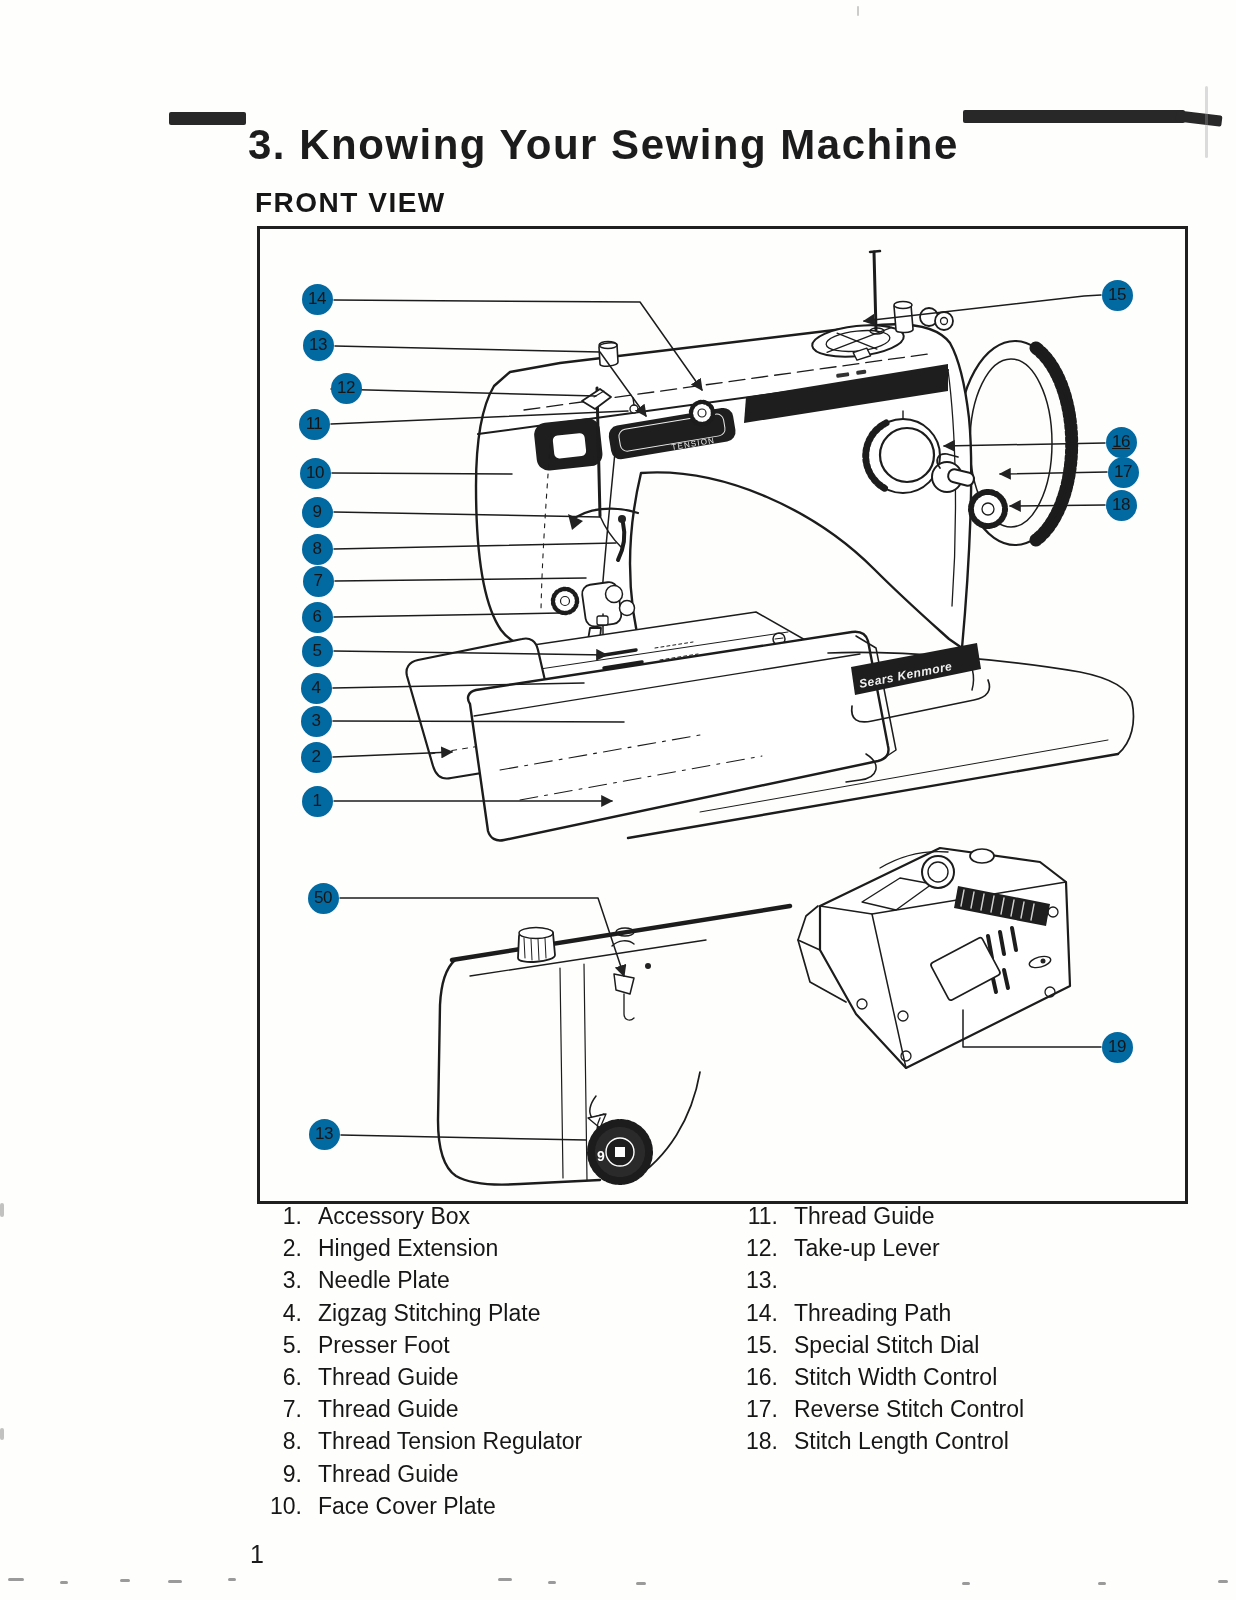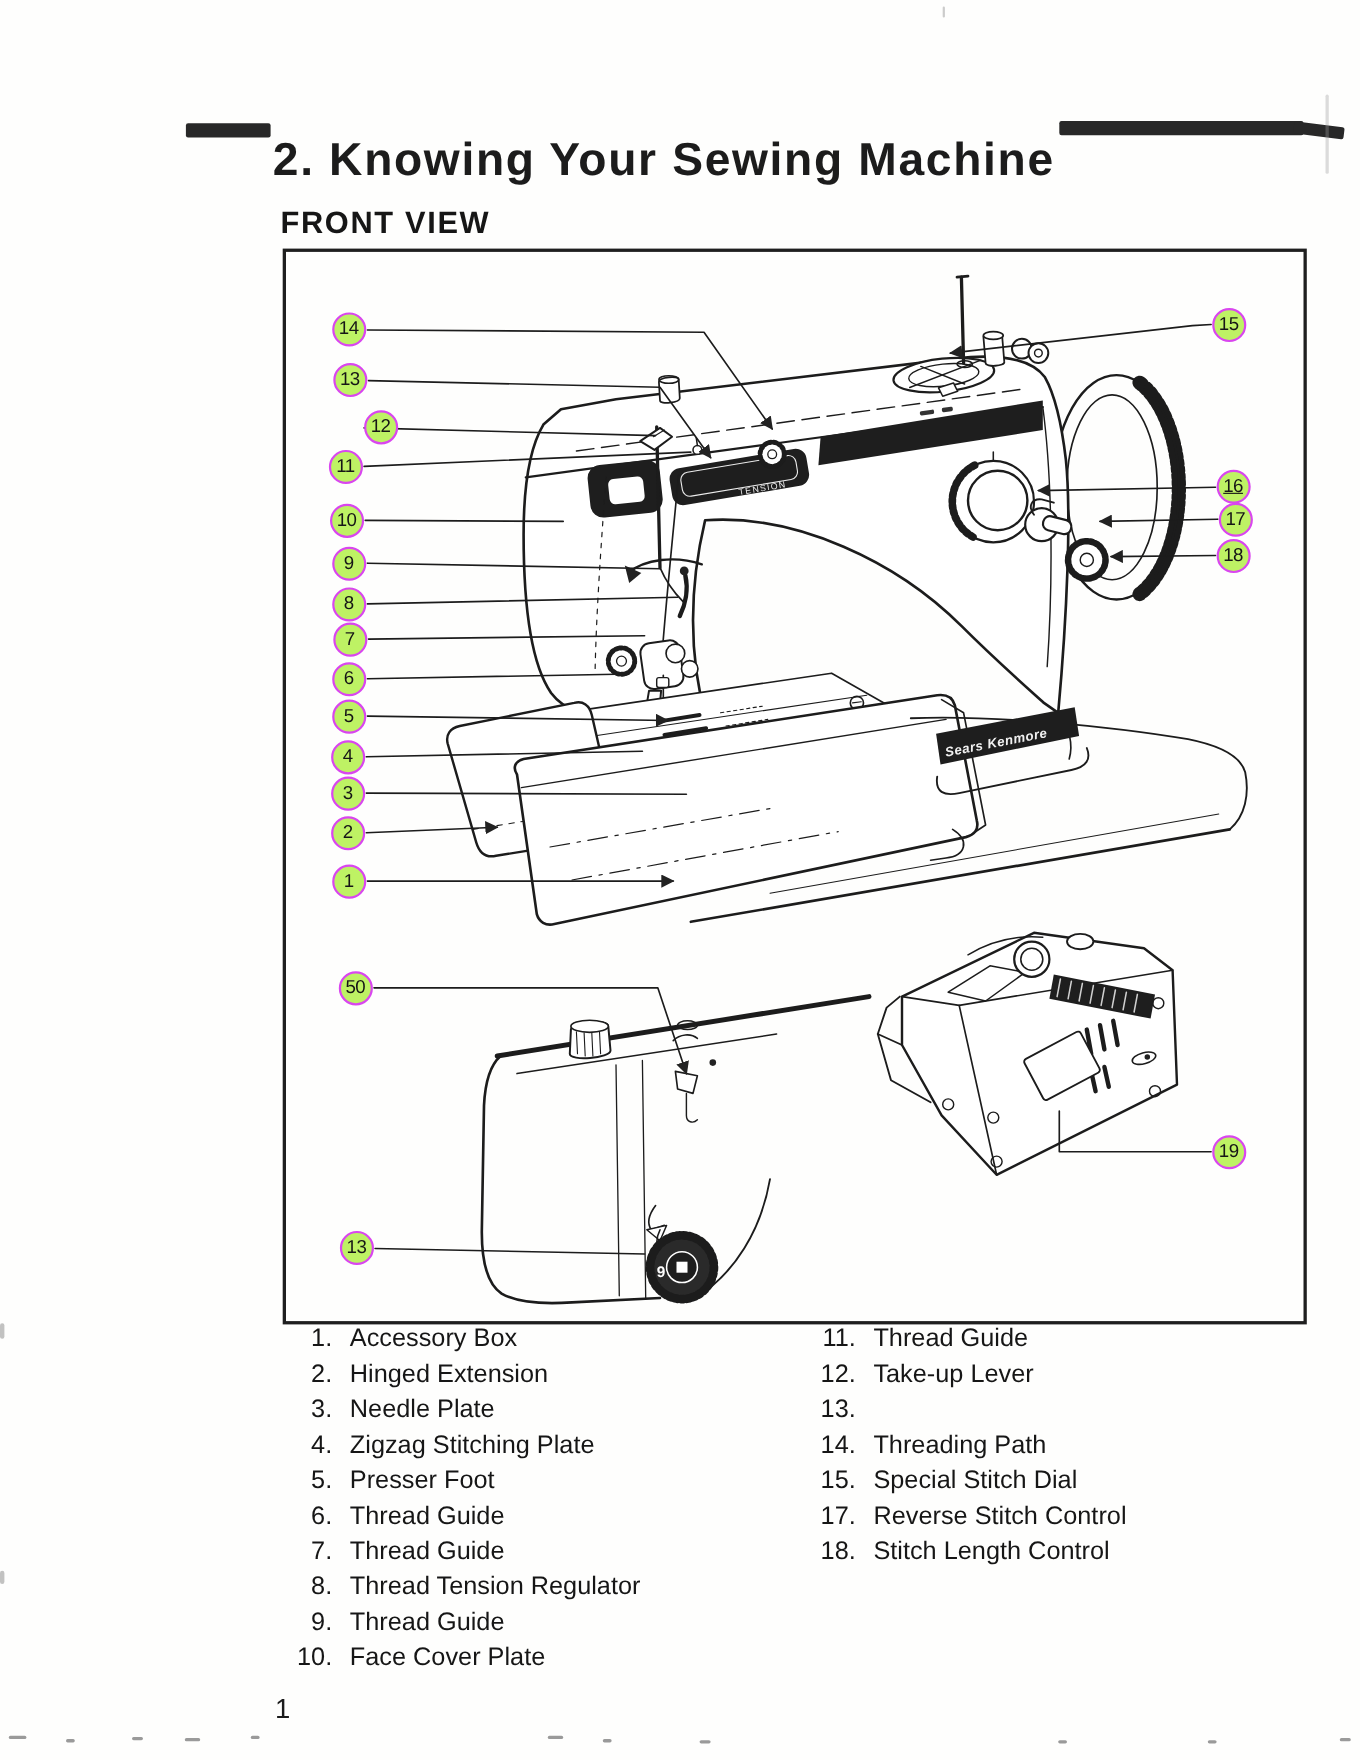--- a/index.html
+++ b/index.html
@@ -16,22 +16,22 @@
   #front-view{
     position:absolute;left:255px;top:166px;font-size:28px;line-height:1;
     font-weight:bold;letter-spacing:1.5px;color:#161616;
   }
   #diagram-box{
     position:absolute;left:257px;top:226px;width:931px;height:978px;
     border:3px solid #1f1f1f;box-sizing:border-box;background:transparent;
   }
   #art{position:absolute;left:0;top:0;pointer-events:none;}
   .callout{
-    position:absolute;width:31px;height:31px;border:2px solid #d946ef;
-    border-radius:50%;box-sizing:border-box;background:#bef264;
+    position:absolute;width:31px;height:31px;border:2px solid #0369a1;
+    border-radius:50%;box-sizing:border-box;background:#0369a1;
     display:flex;align-items:center;justify-content:center;
     font-size:17px;font-weight:500;color:#161616;letter-spacing:-0.5px;
   }
   .plist{position:absolute;font-size:23px;color:#161616;}
   .plist .row{display:flex;height:32.2px;align-items:baseline;line-height:32.2px;}
   .plist .num{text-align:right;flex:none;}
   #list-left{left:262px;top:1200px;}
   #list-left .num{width:40px;}
   #list-right{left:726px;top:1200px;}
   #list-right .num{width:52px;}
@@ -39,21 +39,21 @@
   #page-number{position:absolute;left:250px;top:1540px;font-size:25px;font-weight:500;}
   .artifact{position:absolute;background:#9a9a9a;border-radius:2px;}
 </style>
 </head>
 <body>
 
 <div class="bar" style="left:169px;top:112px;width:77px;height:13px;"></div>
 <div class="bar" style="left:963px;top:110px;width:222px;height:13px;"></div>
 <div class="bar" style="left:1176px;top:113px;width:46px;height:11px;transform:rotate(7deg);"></div>
 
-<h1 id="page-title">2. Knowing Your Sewing Machine</h1>
+<h1 id="page-title">3. Knowing Your Sewing Machine</h1>
 <h2 id="front-view">FRONT VIEW</h2>
 
 <div id="diagram-box"></div>
 
 <svg id="art" width="1236" height="1600" viewBox="0 0 1236 1600">
   <defs>
     <marker id="arr" viewBox="0 0 10 10" refX="9" refY="5" markerWidth="8" markerHeight="8" orient="auto">
       <path d="M0,0 L10,5 L0,10 Z" fill="#222"></path>
     </marker>
   </defs>
@@ -363,20 +363,24 @@
     </div>
     <div class="row">
       <span class="num">14.</span>
       <span class="nm">Threading Path</span>
     </div>
     <div class="row">
       <span class="num">15.</span>
       <span class="nm">Special Stitch Dial</span>
     </div>
     <div class="row">
+      <span class="num">16.</span>
+      <span class="nm">Stitch Width Control</span>
+    </div>
+    <div class="row">
       <span class="num">17.</span>
       <span class="nm">Reverse Stitch Control</span>
     </div>
     <div class="row">
       <span class="num">18.</span>
       <span class="nm">Stitch Length Control</span>
     </div>
   </div>
 
 <div id="page-number">1</div>

